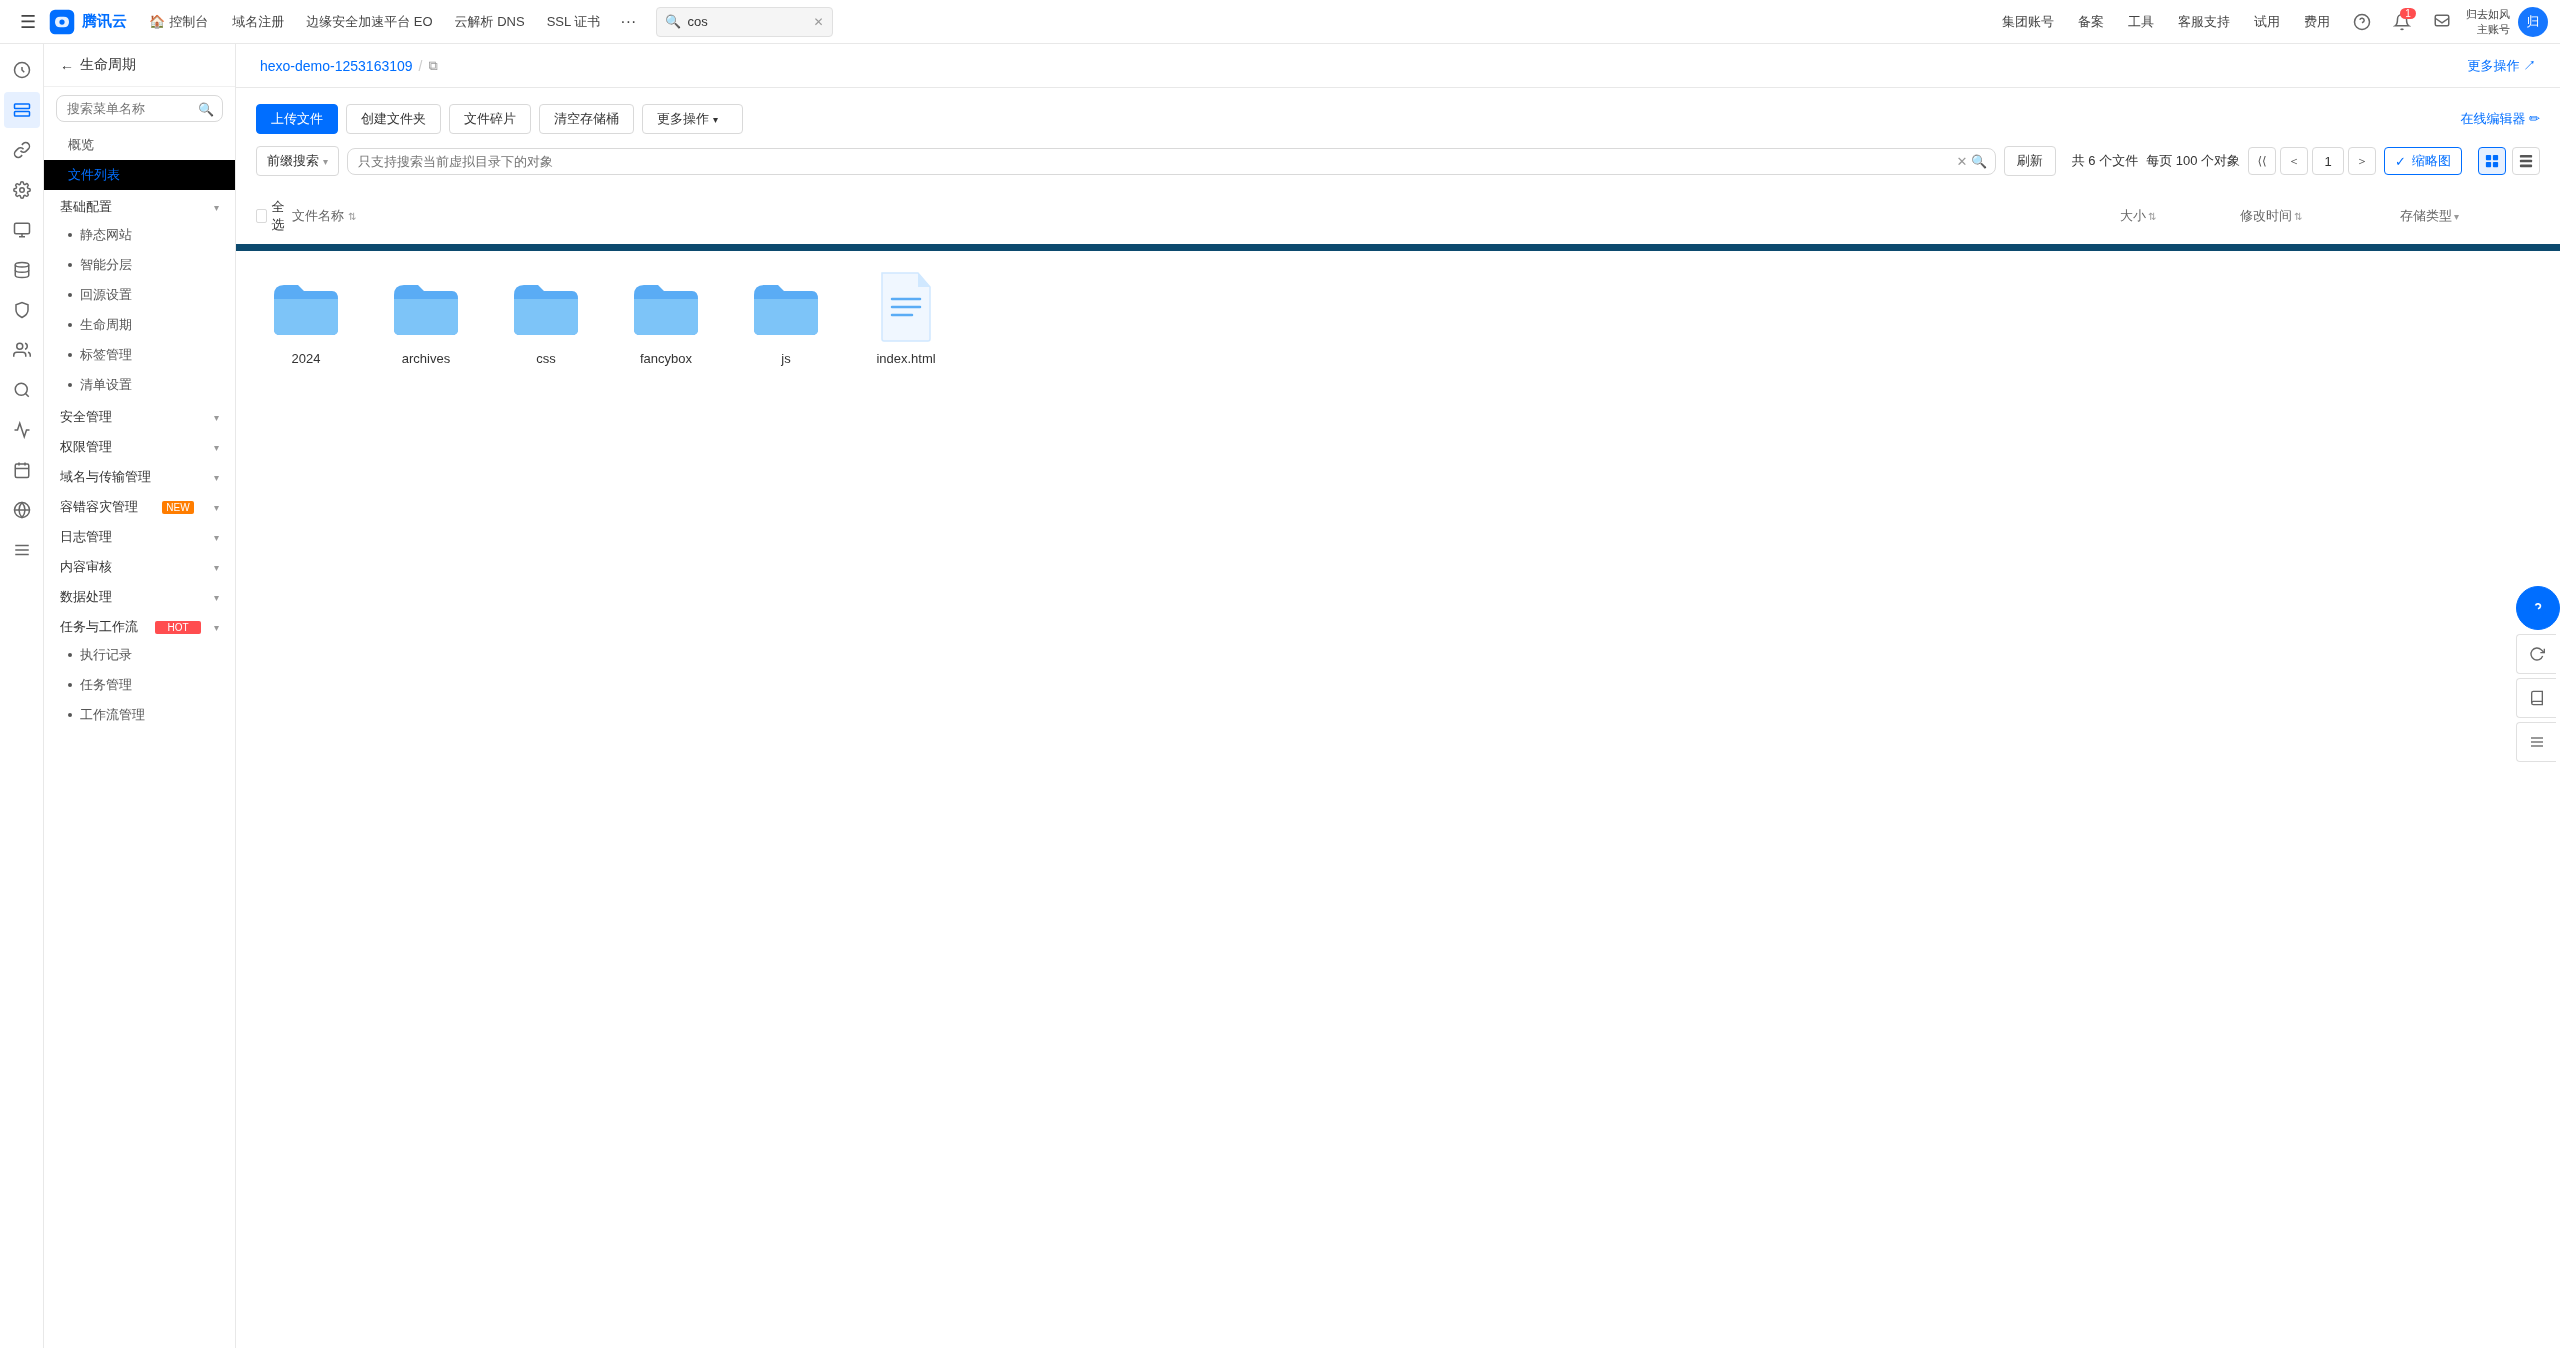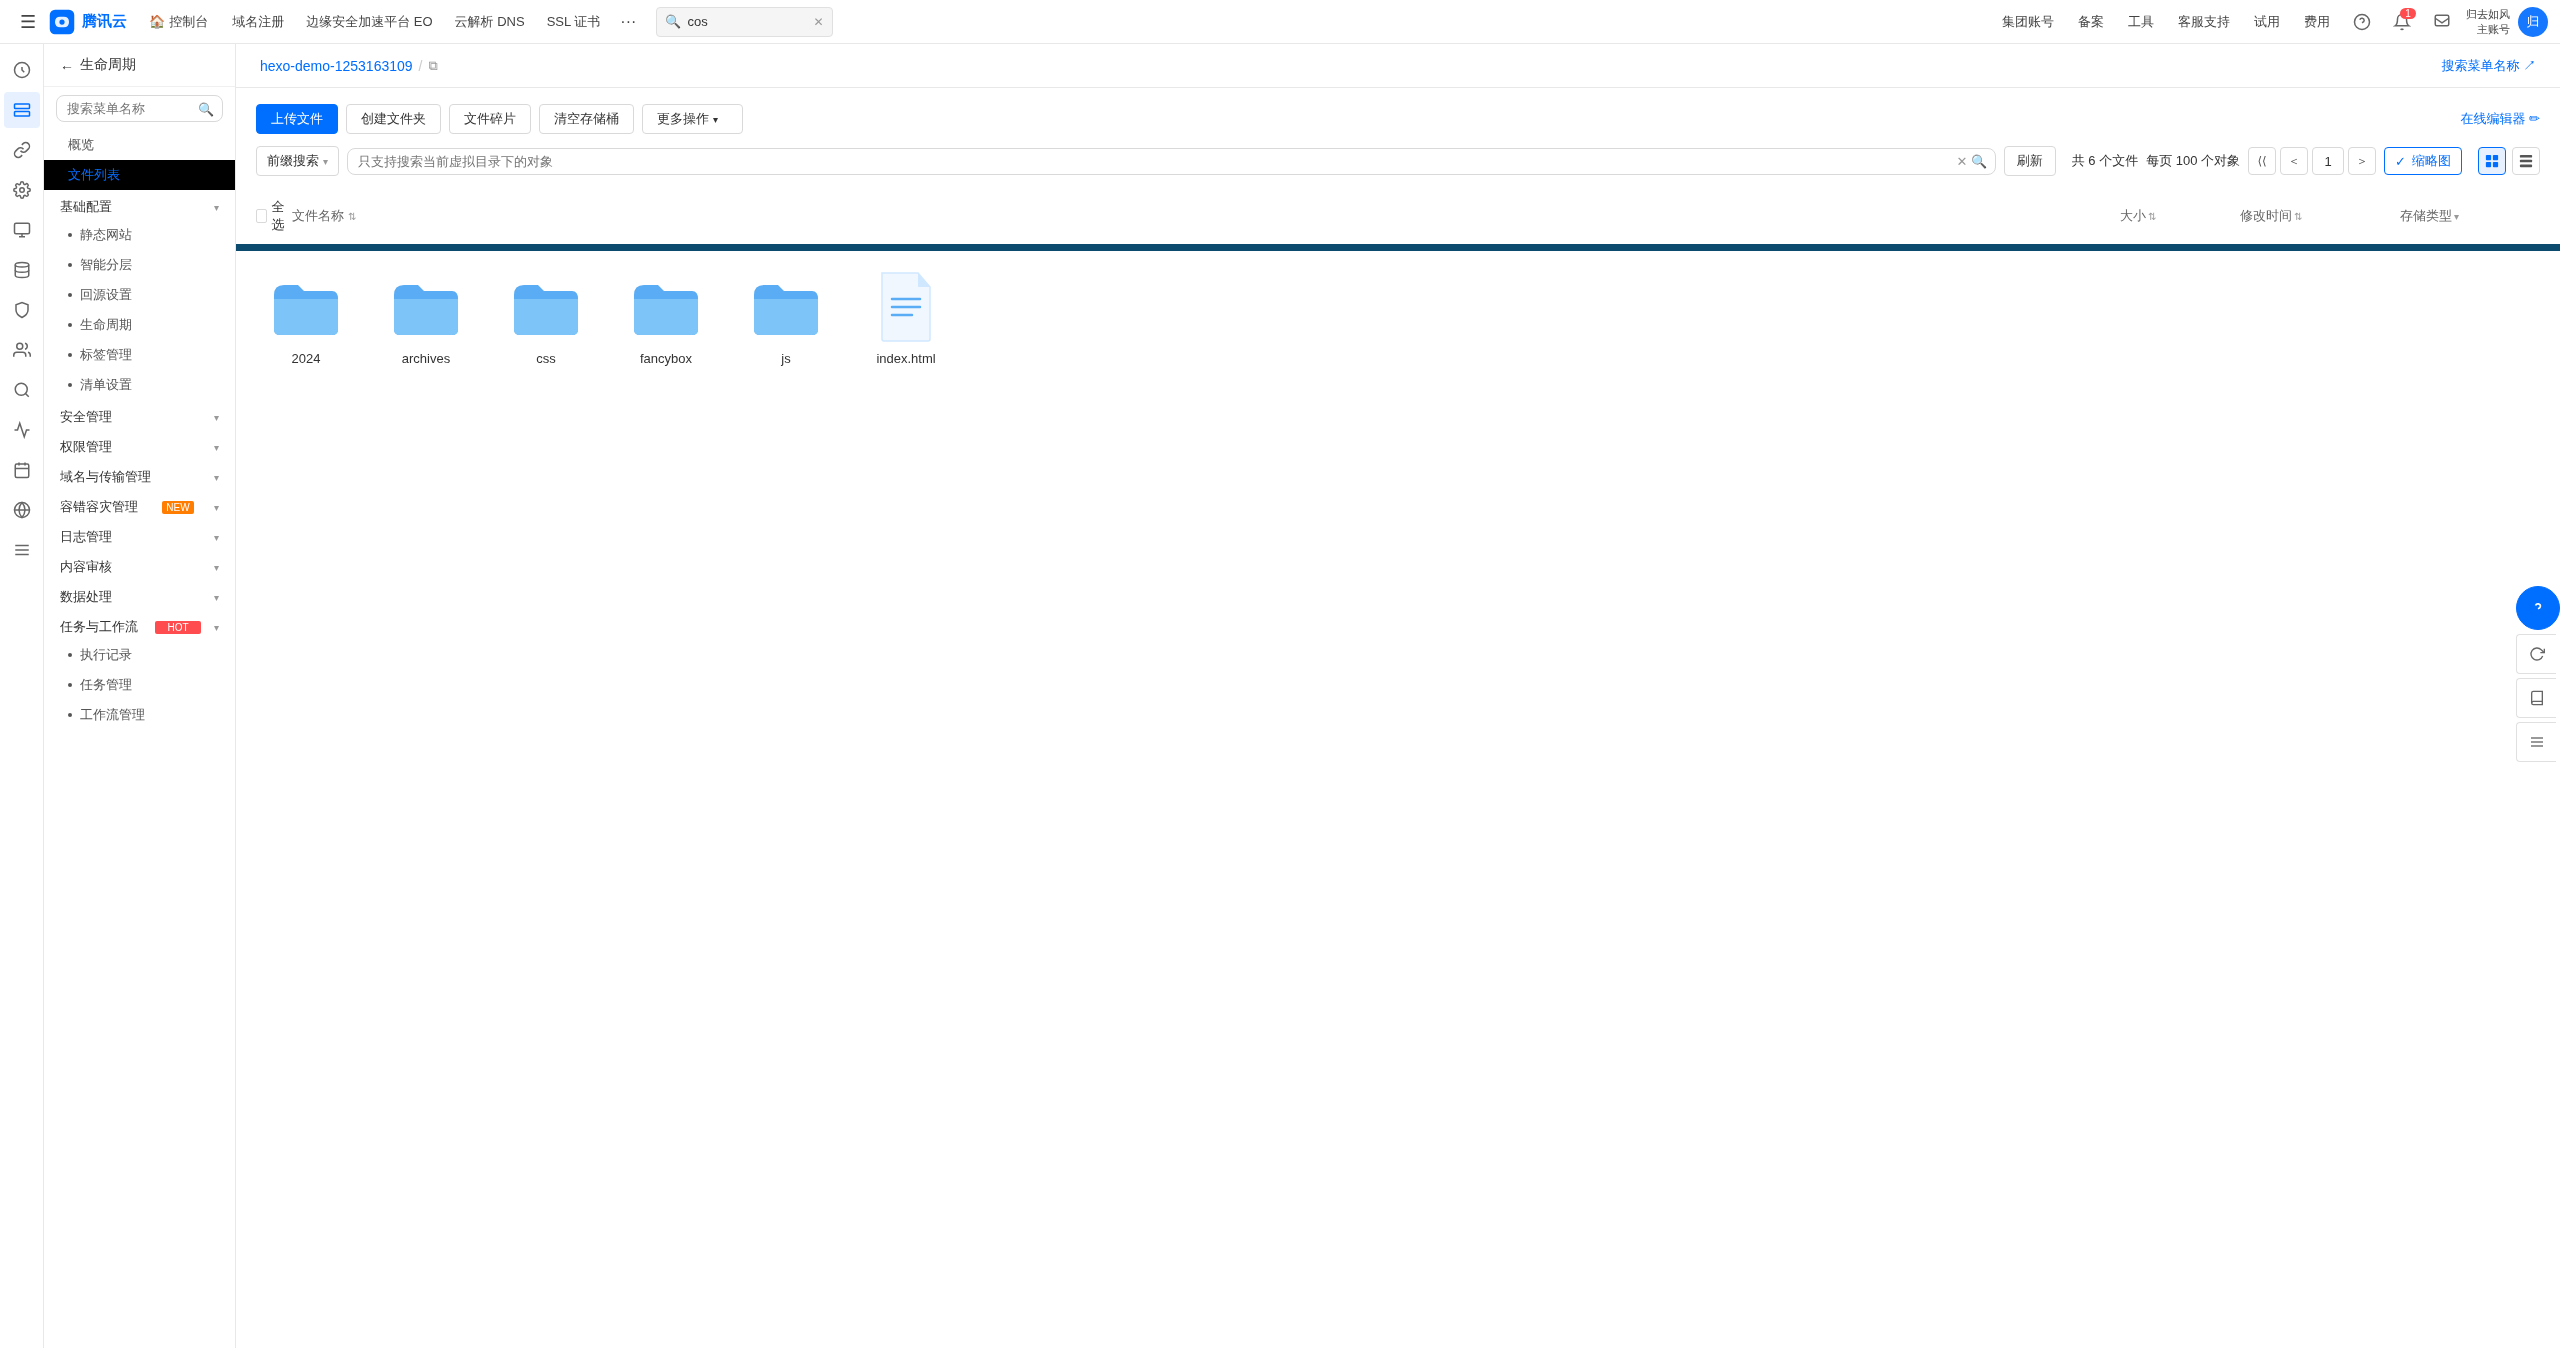--- a/index.html
+++ b/index.html
@@ -371,21 +371,21 @@
   </div>
 
   <div class="content-area">
 
     <div class="breadcrumb-bar">
       <div class="breadcrumb">
         <span class="bucket-name">hexo-demo-1253163109</span>
         <span class="sep">/</span>
         <span class="copy-icon">⧉</span>
       </div>
-      <div class="breadcrumb-right">搜索菜单名称 ↗</div>
+      <div class="breadcrumb-right">更多操作 ↗</div>
     </div>
 
     <div class="file-panel">
 
       <div class="file-toolbar">
         <button class="btn primary">上传文件</button>
         <button class="btn">创建文件夹</button>
         <button class="btn">文件碎片</button>
         <button class="btn">清空存储桶</button>
         <button class="btn dropdown">

